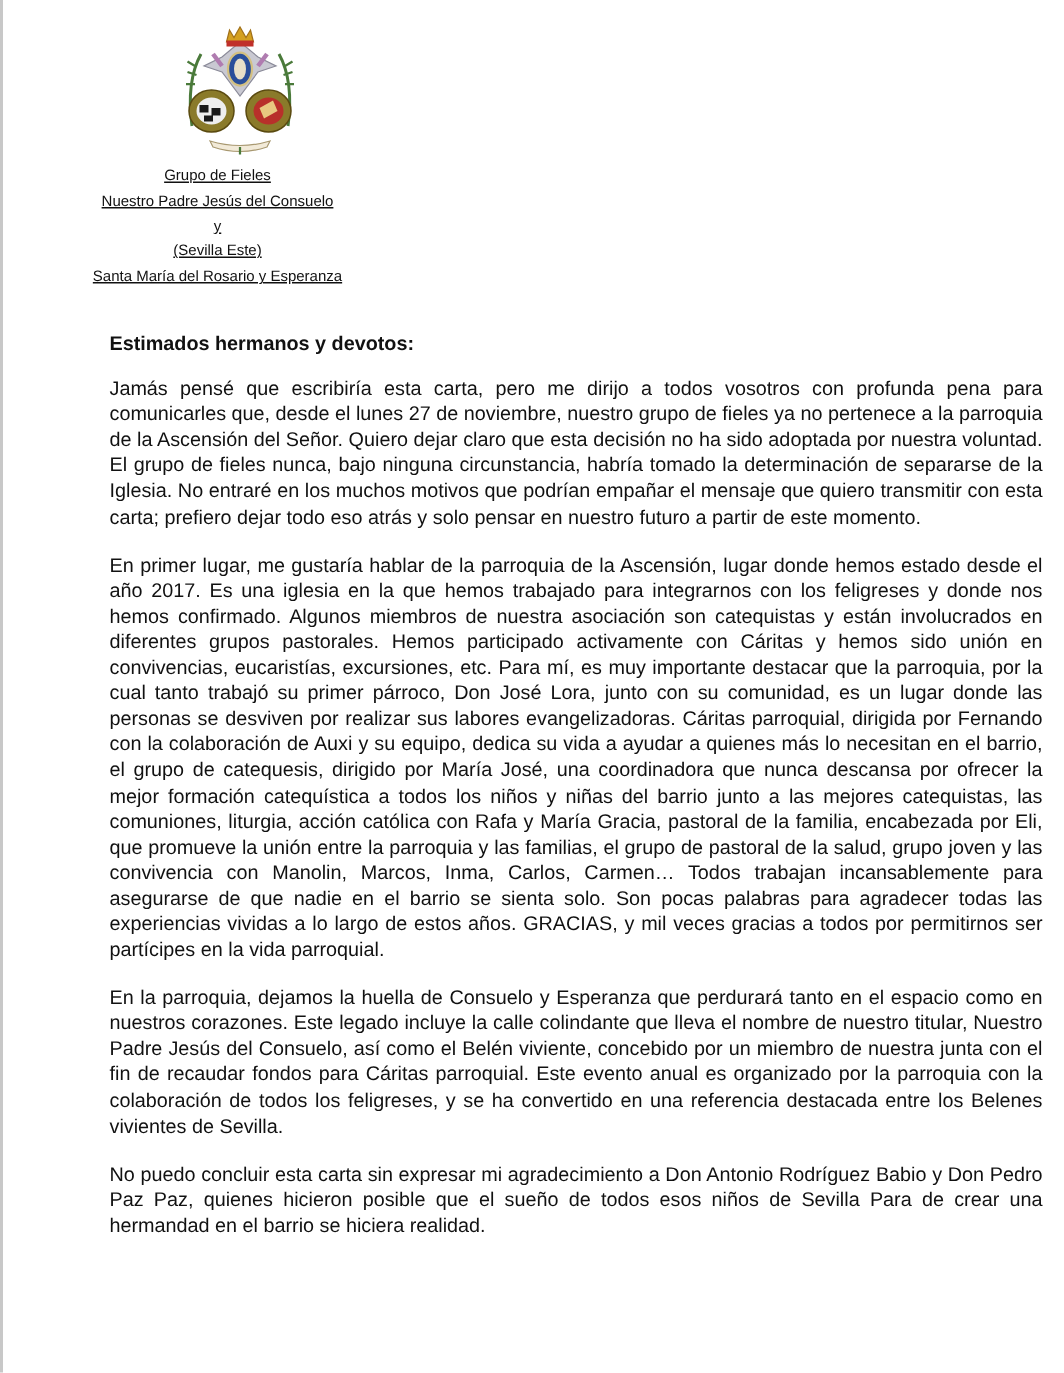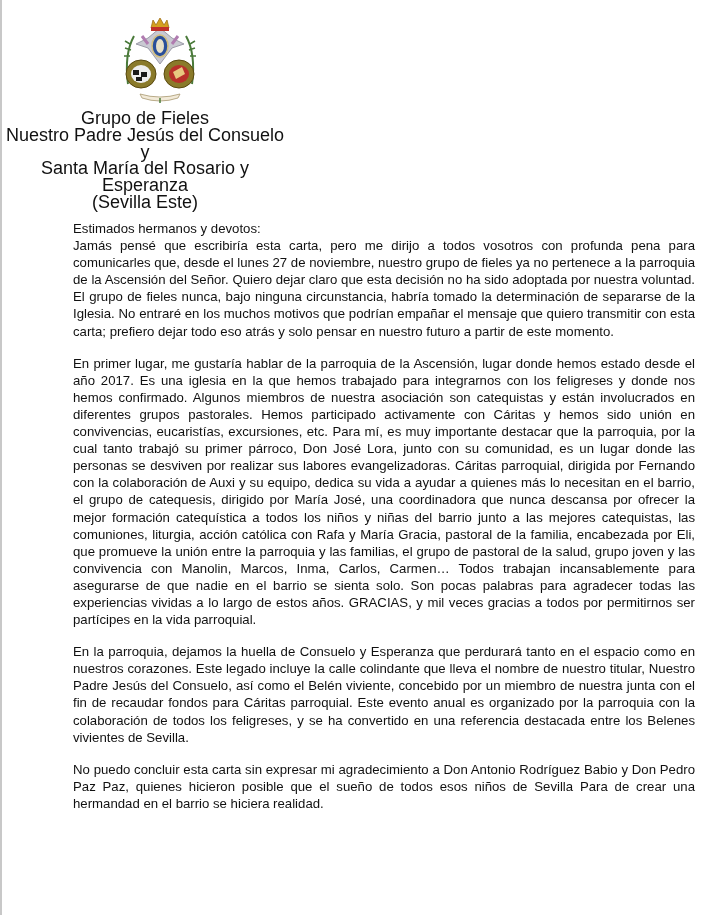--- a/index.html
+++ b/index.html
@@ -1,19 +1,19 @@
 <!DOCTYPE html>
 <html><head>
 <meta charset="utf-8">
 <style>
   html, body { margin: 0; padding: 0; background: #ffffff; }
   body { width: 709px; height: 915px; position: relative; overflow: hidden; font-family: "Liberation Sans", sans-serif; color: #111; }
   .left-edge { position: absolute; left: 0; top: 0; width: 2px; height: 915px; background: #c8c8c8; }
   .crest { position: absolute; left: 118px; top: 14px; width: 84px; height: 90px; }
-  .header { position: absolute; left: 0; top: 110px; width: 290px; text-align: center; font-size: 18px; line-height: 16.8px; }
+  .header { position: absolute; left: 0; top: 110px; width: 290px; text-align: center; font-size: 10px; line-height: 16.8px; text-decoration: underline; }
   .letter { position: absolute; left: 73px; top: 220px; width: 622px; font-size: 13.2px; line-height: 17.1px; text-align: justify; }
   .letter p { margin: 0 0 15px 0; }
 </style>
 </head>
 <body>
 
 <div class="left-edge"></div>
 
 <div class="crest">
   <svg width="84" height="90" viewBox="0 0 84 90" xmlns="http://www.w3.org/2000/svg">
@@ -41,23 +41,23 @@
 
     <path d="M22 80 Q42 86 62 80 L60 84 Q42 90 24 84 Z" fill="#f2ead8" stroke="#a89870" stroke-width="0.8"></path>
     <path d="M42 84 v5" stroke="#4a7a3a" stroke-width="1.5"></path>
   </svg>
 </div>
 
 <div class="header">
   <div>Grupo de Fieles</div>
   <div>Nuestro Padre Jesús del Consuelo</div>
   <div>y</div>
+  <div>(Sevilla Este)</div>
   <div>Santa María del Rosario y Esperanza</div>
-  <div>(Sevilla Este)</div>
 </div>
 
 <div class="letter">
-  <p style="margin-bottom:0;">Estimados hermanos y devotos:</p>
+  <p style="margin-bottom:13px;font-weight:bold;">Estimados hermanos y devotos:</p>
   <p>Jamás pensé que escribiría esta carta, pero me dirijo a todos vosotros con profunda pena para comunicarles que, desde el lunes 27 de noviembre, nuestro grupo de fieles ya no pertenece a la parroquia de la Ascensión del Señor. Quiero dejar claro que esta decisión no ha sido adoptada por nuestra voluntad. El grupo de fieles nunca, bajo ninguna circunstancia, habría tomado la determinación de separarse de la Iglesia. No entraré en los muchos motivos que podrían empañar el mensaje que quiero transmitir con esta carta; prefiero dejar todo eso atrás y solo pensar en nuestro futuro a partir de este momento.</p>
   <p>En primer lugar, me gustaría hablar de la parroquia de la Ascensión, lugar donde hemos estado desde el año 2017. Es una iglesia en la que hemos trabajado para integrarnos con los feligreses y donde nos hemos confirmado. Algunos miembros de nuestra asociación son catequistas y están involucrados en diferentes grupos pastorales. Hemos participado activamente con Cáritas y hemos sido unión en convivencias, eucaristías, excursiones, etc. Para mí, es muy importante destacar que la parroquia, por la cual tanto trabajó su primer párroco, Don José Lora, junto con su comunidad, es un lugar donde las personas se desviven por realizar sus labores evangelizadoras. Cáritas parroquial, dirigida por Fernando con la colaboración de Auxi y su equipo, dedica su vida a ayudar a quienes más lo necesitan en el barrio, el grupo de catequesis, dirigido por María José, una coordinadora que nunca descansa por ofrecer la mejor formación catequística a todos los niños y niñas del barrio junto a las mejores catequistas, las comuniones, liturgia, acción católica con Rafa y María Gracia, pastoral de la familia, encabezada por Eli, que promueve la unión entre la parroquia y las familias, el grupo de pastoral de la salud, grupo joven y las convivencia con Manolin, Marcos, Inma, Carlos, Carmen… Todos trabajan incansablemente para asegurarse de que nadie en el barrio se sienta solo. Son pocas palabras para agradecer todas las experiencias vividas a lo largo de estos años. GRACIAS, y mil veces gracias a todos por permitirnos ser partícipes en la vida parroquial.</p>
   <p>En la parroquia, dejamos la huella de Consuelo y Esperanza que perdurará tanto en el espacio como en nuestros corazones. Este legado incluye la calle colindante que lleva el nombre de nuestro titular, Nuestro Padre Jesús del Consuelo, así como el Belén viviente, concebido por un miembro de nuestra junta con el fin de recaudar fondos para Cáritas parroquial. Este evento anual es organizado por la parroquia con la colaboración de todos los feligreses, y se ha convertido en una referencia destacada entre los Belenes vivientes de Sevilla.</p>
   <p>No puedo concluir esta carta sin expresar mi agradecimiento a Don Antonio Rodríguez Babio y Don Pedro Paz Paz, quienes hicieron posible que el sueño de todos esos niños de Sevilla Para de crear una hermandad en el barrio se hiciera realidad.</p>
 </div>
 
 </body></html>

